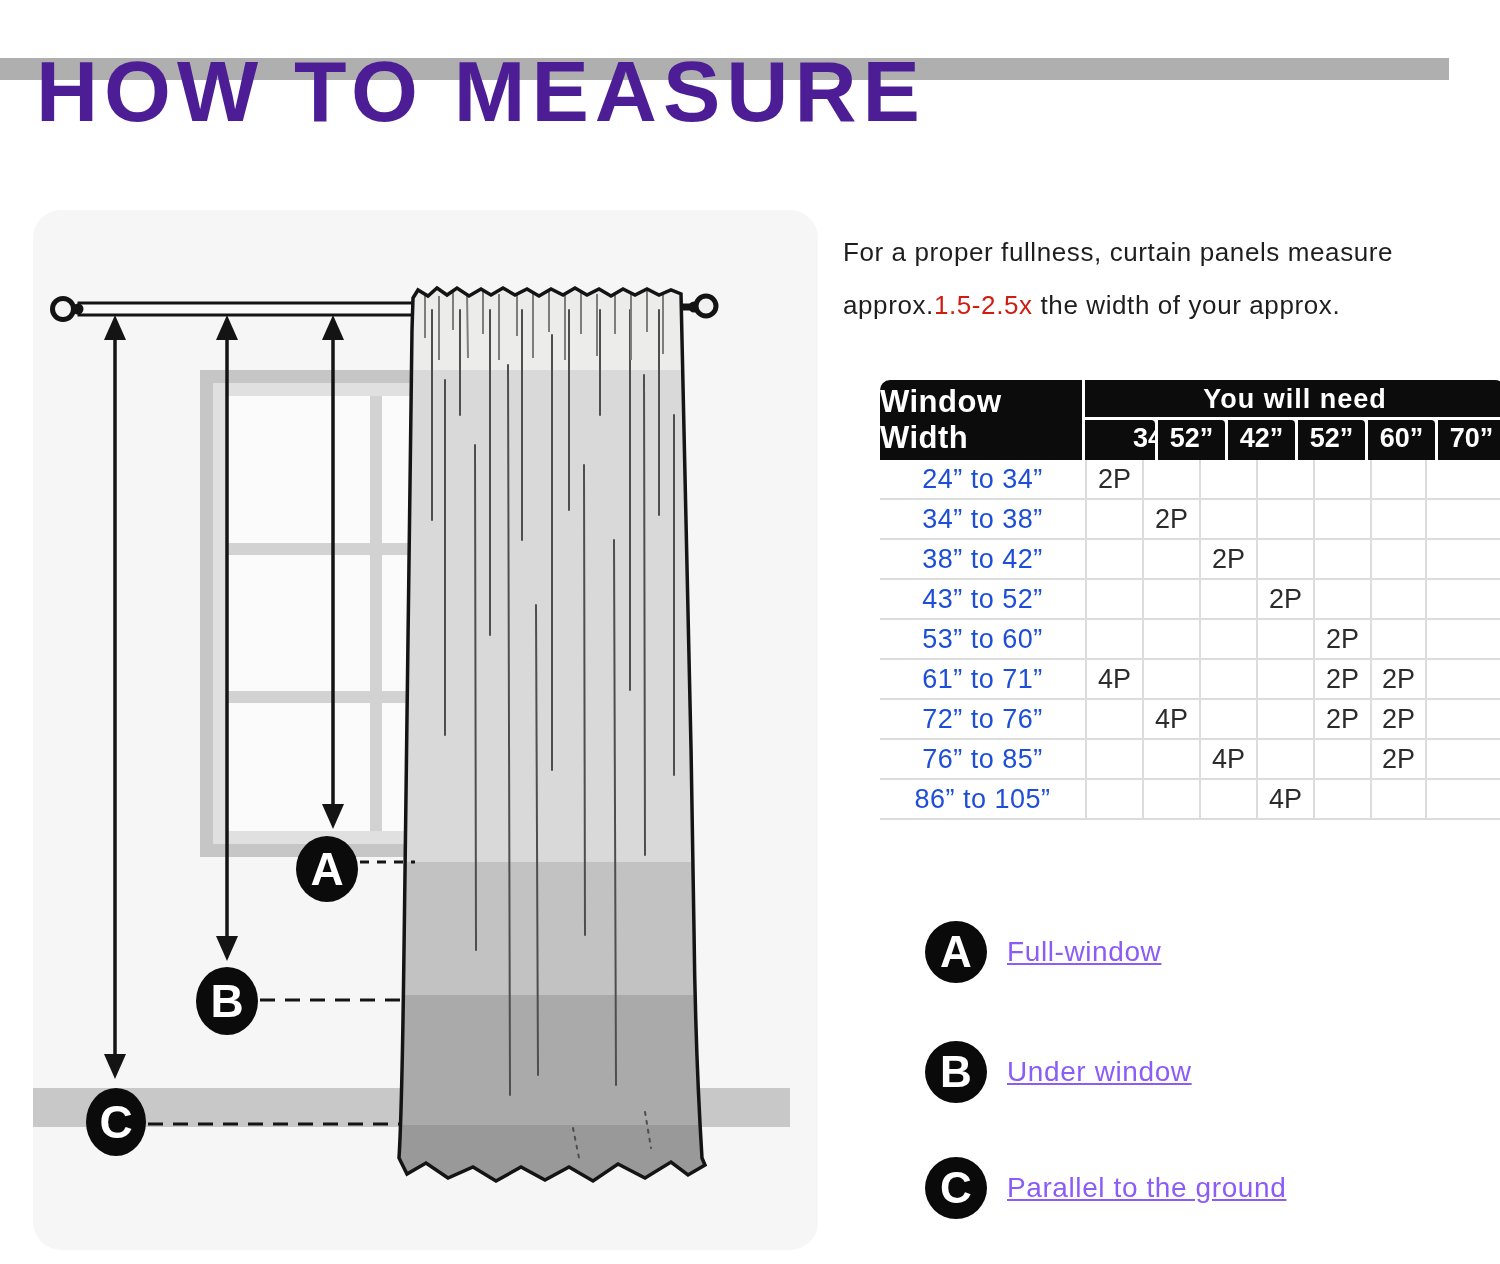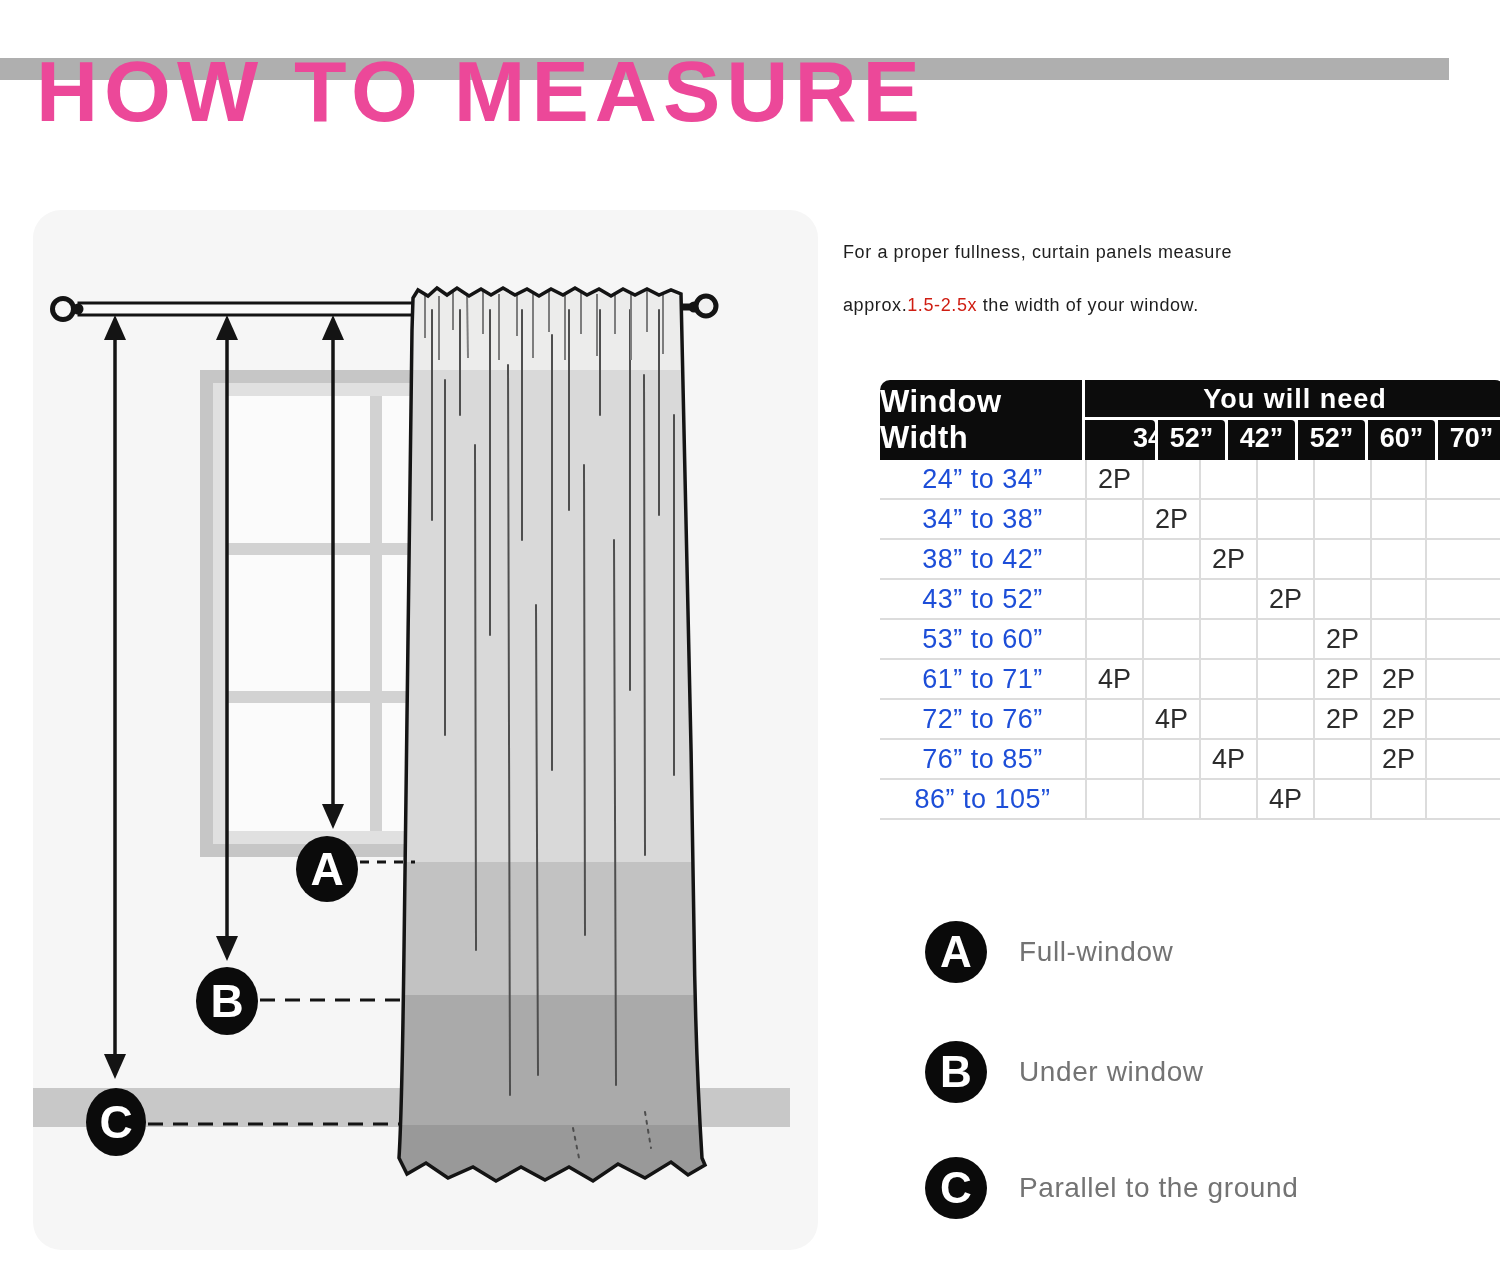--- a/index.html
+++ b/index.html
@@ -1,27 +1,27 @@
 <!DOCTYPE html>
 <html><head>
 <meta charset="utf-8">
 <style>
   html,body{margin:0;padding:0;}
   body{width:1500px;height:1264px;position:relative;background:#ffffff;
        font-family:"Liberation Sans",sans-serif;overflow:hidden;}
 
   .title-bar{position:absolute;left:0;top:58px;width:1449px;height:22px;background:#afafaf;}
-  .page-title{position:absolute;left:36px;top:0;font-size:86px;font-weight:bold;color:#ec4899;
+  .page-title{position:absolute;left:36px;top:0;font-size:86px;font-weight:bold;color:#4c1d95;
               letter-spacing:6px;line-height:66px;white-space:nowrap;z-index:2;}
 
   .panel{position:absolute;left:33px;top:210px;width:785px;height:1040px;
          background:#f6f6f6;border-radius:28px;}
   .panel svg{position:absolute;left:0;top:0;}
 
-  .intro{position:absolute;left:843px;top:226px;width:640px;font-size:18px;line-height:53px;
+  .intro{position:absolute;left:843px;top:226px;width:640px;font-size:26px;line-height:53px;
          color:#1e1e1e;letter-spacing:0.6px;}
   .intro .hl{color:#cf1d12;}
 
   .measure-table{position:absolute;left:840px;top:380px;width:625px;font-size:27px;margin-left:40px;}
   .t-header{display:flex;height:80px;}
   .t-corner{width:205px;box-sizing:border-box;background:#0c0c0c;color:#fff;font-weight:bold;
             font-size:31px;display:flex;align-items:center;justify-content:center;
             border-right:3px solid #fff;border-radius:10px 0 0 0;letter-spacing:0.5px;}
   .t-right{flex:1;display:flex;flex-direction:column;}
   .t-group{height:40px;box-sizing:border-box;background:#0c0c0c;color:#fff;font-weight:bold;
@@ -35,21 +35,21 @@
   .t-row{display:flex;height:40px;box-sizing:border-box;border-bottom:2px solid #dcdcdc;}
   .t-label{width:205px;text-align:center;line-height:38px;color:#1d4ed8;letter-spacing:0.5px;}
   .t-cell{width:57px;box-sizing:border-box;text-align:center;line-height:38px;color:#2c2c2c;
           border-left:2px solid #dcdcdc;}
   .t-cell:last-child{border-right:2px solid #dcdcdc;}
 
   .legend-item{position:absolute;display:flex;align-items:center;height:62px;}
   .legend-item .dot{width:62px;height:62px;border-radius:50%;background:#0a0a0a;color:#fff;
                     font-weight:bold;font-size:44px;display:flex;align-items:center;
                     justify-content:center;}
-  .legend-item .lbl{margin-left:32px;font-size:28px;color:#737373;letter-spacing:0.6px;}
+  .legend-item .lbl{margin-left:20px;font-size:28px;color:#8b5cf6;letter-spacing:0.6px;text-decoration:underline;}
   #legend-a{left:925px;top:921px;}
   #legend-b{left:925px;top:1041px;}
   #legend-c{left:925px;top:1157px;}
 </style>
 </head>
 <body>
 
 <div>
 
   <div class="title-bar"></div>
@@ -182,21 +182,21 @@
         <g>
           <ellipse cx="83" cy="912" rx="30" ry="34" fill="#0b0b0b"></ellipse>
           <text x="83" y="928">C</text>
         </g>
       </g>
     </svg>
   </div>
 
   <div class="intro">
     <span>For a proper fullness, curtain panels measure</span><br>
-    <span>approx.</span><span class="hl">1.5-2.5x</span><span> the width of your window.</span>
+    <span>approx.</span><span class="hl">1.5-2.5x</span><span> the width of your approx.</span>
   </div>
 
   <div class="measure-table">
     <div class="t-header">
       <div class="t-corner">Window Width</div>
       <div class="t-right">
         <div class="t-group">You will need</div>
         <div class="t-sizes" id="size-header-row">
             <div class="t-size">34”</div>
             <div class="t-size">52”</div>

